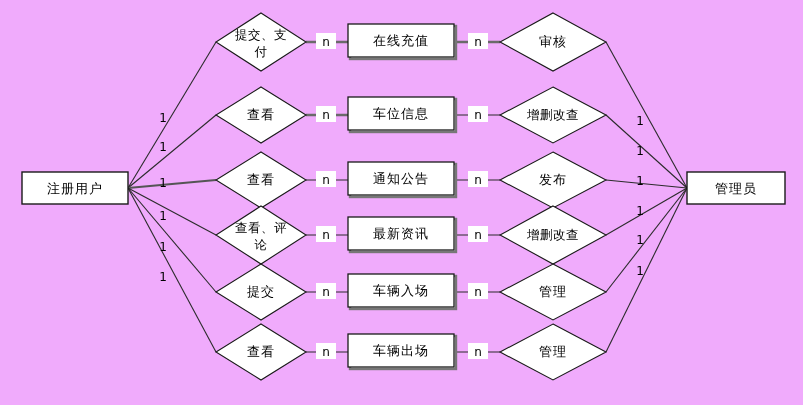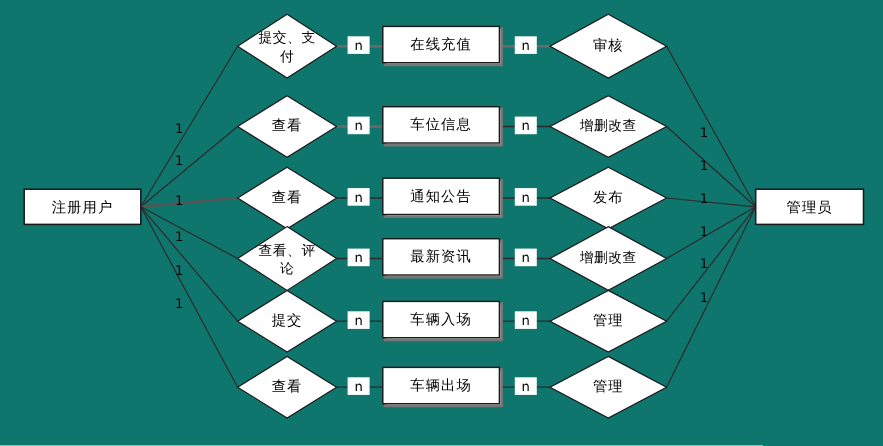--- a/index.html
+++ b/index.html
@@ -7,21 +7,21 @@
     padding: 0;
     background: #ffffff;
   }
   body {
     font-family: "DejaVu Sans", "Liberation Sans", sans-serif;
   }
   #diagram-root {
     position: relative;
     width: 803px;
     height: 405px;
-    background: #0f766e;
+    background: #f0abfc;
     overflow: hidden;
   }
   svg#er-svg {
     position: absolute;
     top: 0;
     left: 0;
     width: 803px;
     height: 405px;
     display: block;
   }

